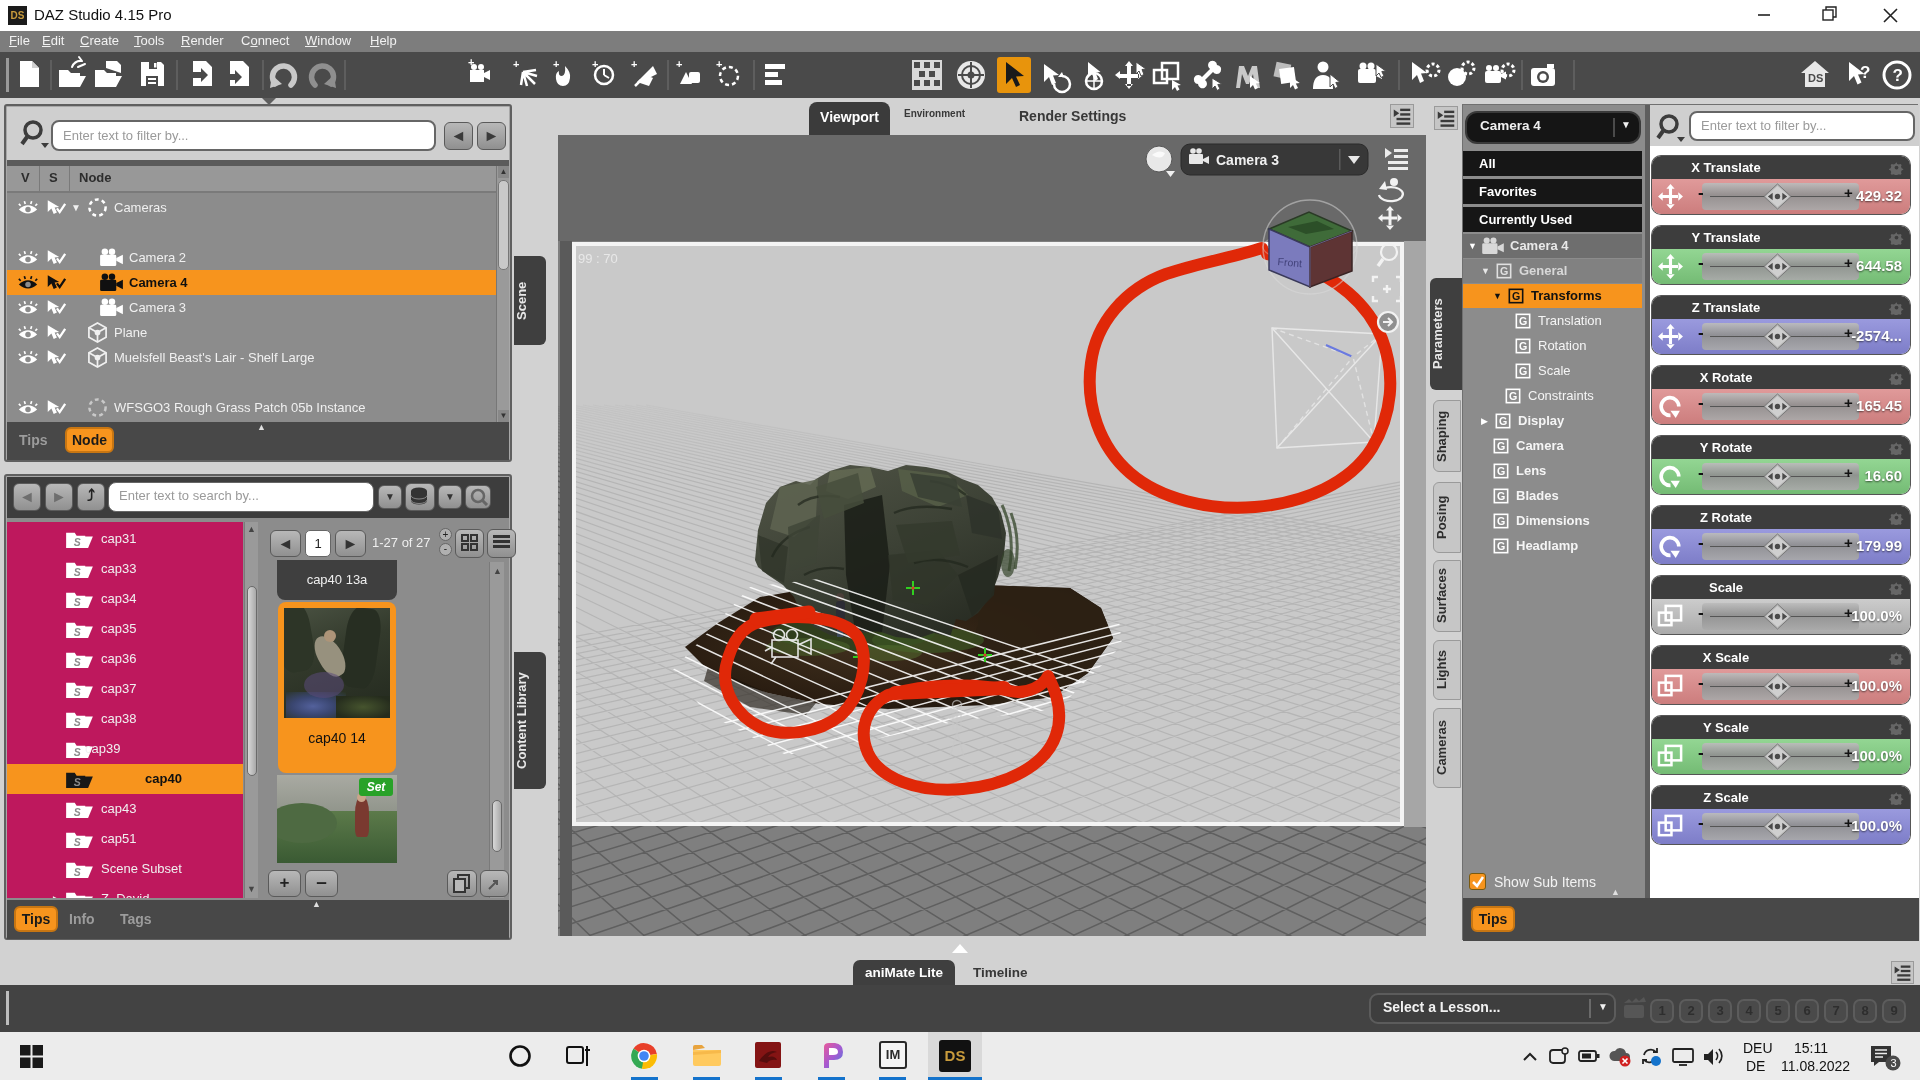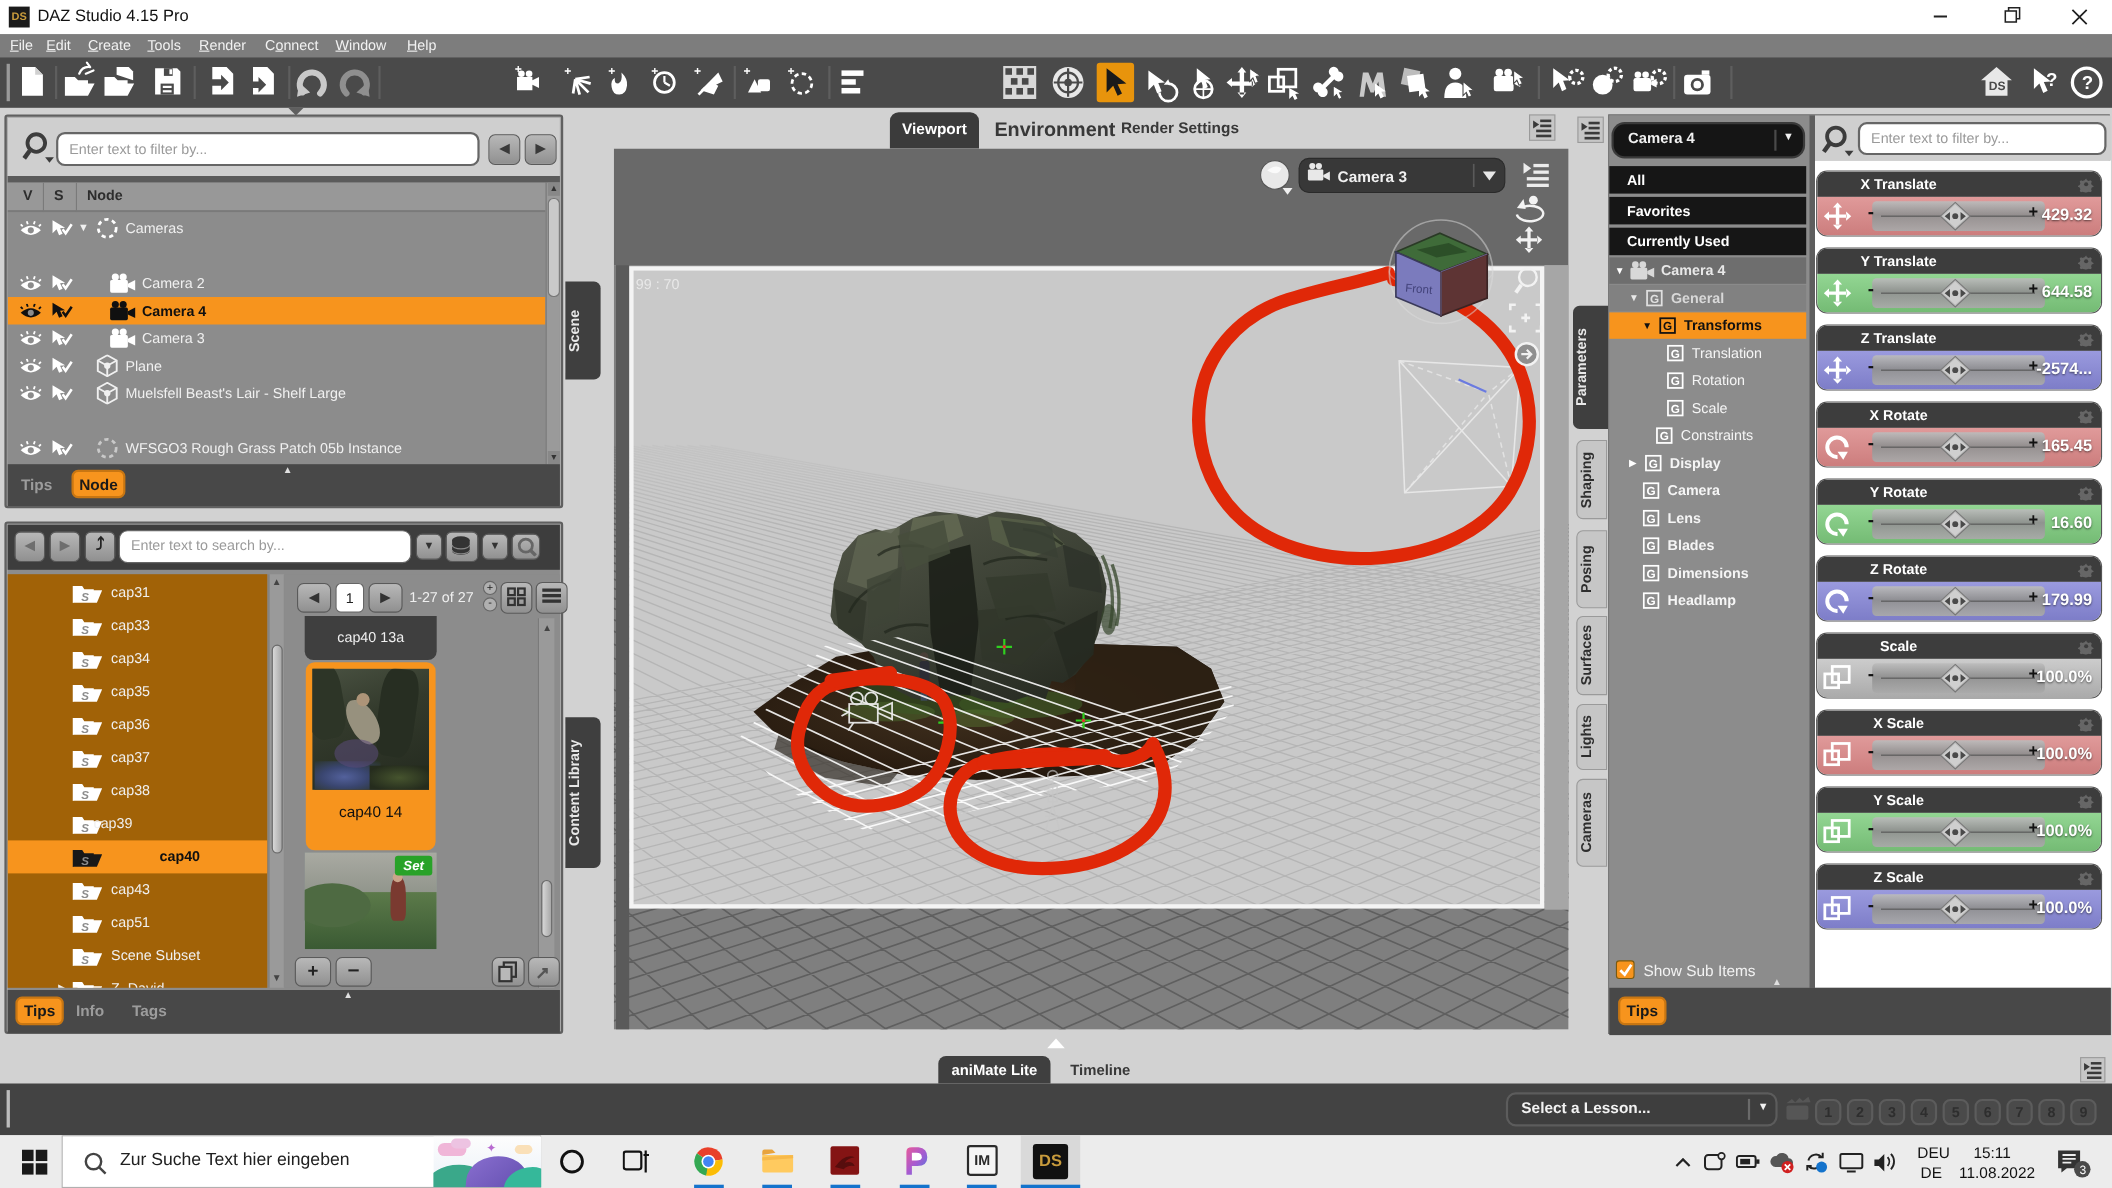--- a/index.html
+++ b/index.html
@@ -432,21 +432,21 @@
           <ellipse cx="12" cy="7" rx="8" ry="3.5" fill="#333"></ellipse>
           <path d="M4 7 v10 a8 3.5 0 0 0 16 0 v-10" fill="#333"></path>
           <path d="M4 11.5 a8 3.5 0 0 0 16 0 M4 16 a8 3.5 0 0 0 16 0" stroke="#888" fill="none"></path>
         </svg></div>
   <div class="abs gbtn" style="left:431px;top:8px;width:24px;height:24px;line-height:22px;font-size:10px;color:#333;">▼</div>
   <div class="abs gbtn" style="left:458px;top:8px;width:26px;height:24px;"><svg width="22" height="20">
           <circle cx="11" cy="10" r="6" fill="none" stroke="#666" stroke-width="2.5"></circle>
           <line x1="15" y1="14" x2="20" y2="19" stroke="#666" stroke-width="3"></line>
         </svg></div>
  </div>
- <div class="abs" id="cl-folders" style="left:1px;top:46px;width:236px;height:376px;background:#a16207;overflow:hidden;">
+ <div class="abs" id="cl-folders" style="left:1px;top:46px;width:236px;height:376px;background:#be185d;overflow:hidden;">
   <div class="treerow" style="top:2px;height:30px;line-height:30px;">
         <svg class="abs" style="left:58px;top:4px;color:#fff;" width="29" height="21">
           <use href="#folderico"></use>
         </svg>
         <span class="abs" style="left:94px;">cap31</span>
       </div>
   <div class="treerow" style="top:32px;height:30px;line-height:30px;">
         <svg class="abs" style="left:58px;top:4px;color:#fff;" width="29" height="21">
           <use href="#folderico"></use>
         </svg>
@@ -591,21 +591,21 @@
    <span class="abs" style="left:62px;top:11px;color:#9c9c9c;font-weight:bold;font-size:14px;">Info</span>
    <span class="abs" style="left:113px;top:11px;color:#9c9c9c;font-weight:bold;font-size:14px;">Tags</span>
  </div>
 </div>
 
 <div class="abs vtab" style="left:514px; top:256px; width:32px; height:89px;">Scene</div>
 <div class="abs vtab" style="left:514px; top:652px; width:32px; height:137px;">Content Library</div>
 
 <div class="abs" id="viewportwrap">
 <div class="abs" style="left:809px;top:102px;width:81px;height:33px;background:#3b3b3b;border-radius:8px 8px 0 0;color:#fff;font-weight:bold;font-size:14px;text-align:center;line-height:31px;">Viewport</div>
-<span class="abs" style="left:904px;top:108px;color:#383838;font-weight:bold;font-size:18px;">Environment</span>
+<span class="abs" style="left:904px;top:108px;color:#383838;font-weight:bold;font-size:10px;">Environment</span>
 <span class="abs" style="left:1019px;top:108px;color:#383838;font-weight:bold;font-size:14px;">Render Settings</span>
 <div class="abs vtab2 opticon" style="left:1390px;top:104px;"><svg width="22" height="22" viewBox="0 0 24 24">
         <use href="#optico"></use>
       </svg></div>
 <svg class="abs" style="left:558px;top:135px;" width="868" height="801">
 <defs>
 <linearGradient id="fadeg" x1="0" y1="0" x2="0" y2="1">
 <stop offset="0.18" stop-color="#000"></stop>
           <stop offset="0.27" stop-color="#666"></stop>
           <stop offset="0.34" stop-color="#fff"></stop>
@@ -1123,37 +1123,20 @@
 </div>
 <div class="abs" id="taskbar">
 <svg class="abs" style="left:20px;top:13px;" width="25" height="23">
       <g fill="#1a1a1a">
         <rect x="0" y="0" width="10.5" height="10.5"></rect>
         <rect x="12.5" y="0" width="10.5" height="10.5"></rect>
         <rect x="0" y="12.5" width="10.5" height="10.5"></rect>
         <rect x="12.5" y="12.5" width="10.5" height="10.5"></rect>
       </g>
     </svg>
-<div class="abs" style="left:56px;top:0px;width:436px;height:48px;background:#ffffff;border:1px solid #b0b0b0;">
-  <svg class="abs" style="left:18px;top:13px;" width="24" height="24">
-        <circle cx="10" cy="10" r="7" fill="none" stroke="#444" stroke-width="2.2"></circle>
-        <line x1="15" y1="15" x2="21" y2="21" stroke="#444" stroke-width="2.2"></line>
-      </svg>
-  <span class="abs" style="left:52px;top:13px;color:#202020;font-size:16px;">Zur Suche Text hier eingeben</span>
-  <div class="abs" style="left:337px;top:0px;width:98px;height:46px;overflow:hidden;">
-    <div class="abs" style="left:0;top:0;width:99px;height:46px;background:linear-gradient(180deg,#fdfdfd 0%,#f2f6fa 60%);"></div>
-    <div class="abs" style="left:-8px;top:26px;width:56px;height:36px;background:#3aa88a;border-radius:50% 50% 0 0;transform:rotate(-8deg);"></div>
-    <div class="abs" style="left:30px;top:18px;width:56px;height:44px;background:linear-gradient(135deg,#8a6fd0,#5a48a8);border-radius:55% 45% 0 0;transform:rotate(6deg);"></div>
-    <div class="abs" style="left:64px;top:28px;width:44px;height:34px;background:#35b89a;border-radius:60% 40% 0 0;"></div>
-    <div class="abs" style="left:4px;top:6px;width:26px;height:12px;background:#f0b6d8;border-radius:8px;"></div>
-    <div class="abs" style="left:16px;top:2px;width:18px;height:9px;background:#edc3e2;border-radius:7px;"></div>
-    <div class="abs" style="left:74px;top:8px;width:16px;height:8px;background:#fae0b8;border-radius:6px;"></div>
-    <div class="abs" style="left:48px;top:4px;color:#b86ad0;font-size:11px;">✦</div>
-  </div>
-</div>
 <svg class="abs" style="left:508px;top:12px;" width="26" height="26">
       <circle cx="12" cy="12" r="9.5" fill="none" stroke="#111" stroke-width="2.6"></circle>
     </svg>
 <svg class="abs" style="left:566px;top:12px;" width="26" height="26">
       <rect x="1" y="3" width="16" height="16" rx="2" fill="none" stroke="#111" stroke-width="2"></rect>
       <line x1="21" y1="2" x2="21" y2="22" stroke="#111" stroke-width="2"></line>
       <line x1="19" y1="6" x2="24" y2="6" stroke="#111" stroke-width="2"></line>
     </svg>
 <svg class="abs" style="left:630px;top:10px;" width="28" height="28" viewBox="0 0 28 28">
  <circle cx="14" cy="14" r="13" fill="#fff"></circle>

